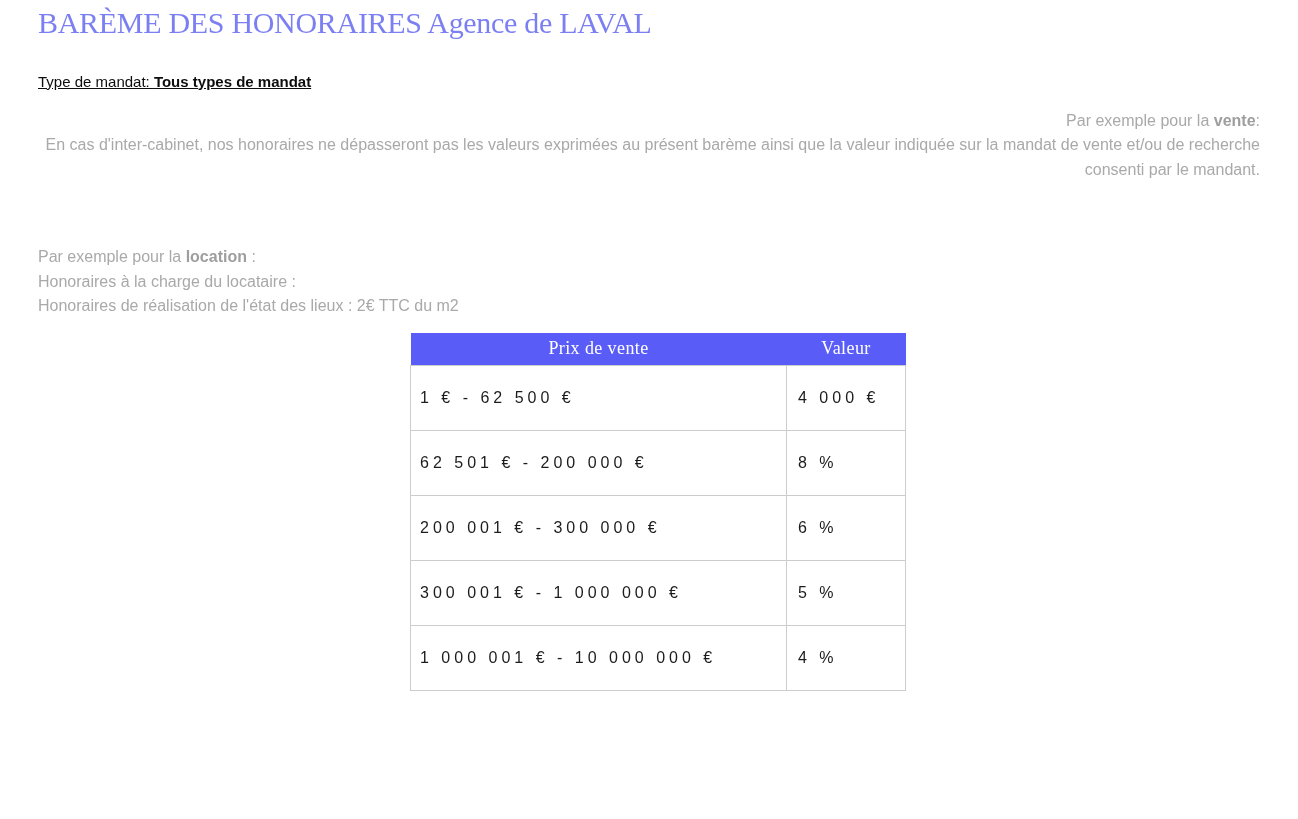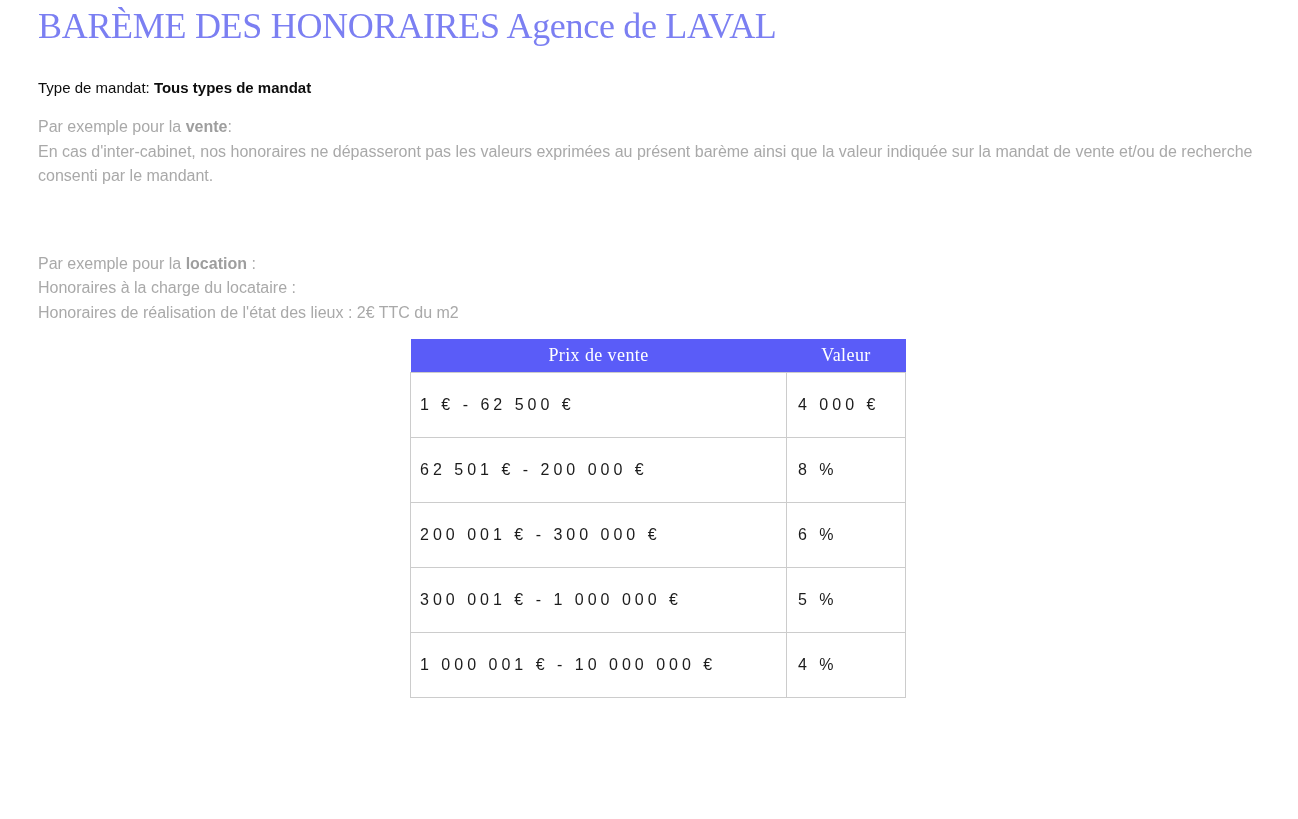--- a/index.html
+++ b/index.html
@@ -8,43 +8,44 @@
     background: #ffffff;
     font-family: "Liberation Sans", sans-serif;
     overflow: hidden;
   }
   .content { padding: 0 38px; }
 
   .page-title {
     padding-top: 6px;
     font-family: "Liberation Serif", serif;
     font-weight: 500;
-    font-size: 36px;
+    font-size: 30px;
     line-height: 1.15;
     color: #7b7ff2;
     letter-spacing: -0.3px;
     white-space: nowrap;
   }
 
   .mandate-line {
     margin-top: 31px;
     font-size: 15px;
     color: #0d0d0d;
     line-height: 20px;
+    text-decoration: underline;
   }
   .mandate-line b { font-weight: bold; }
 
   .gray-para {
     color: #a9a9a9;
     font-size: 16px;
     line-height: 24.5px;
     max-width: 1222px;
   }
   .gray-para b { font-weight: bold; color: #9e9e9e; }
-  .para-vente { margin-top: 17px; }
+  .para-vente { margin-top: 17px; text-align: right; }
   .para-location { margin-top: 63px; }
 
   .table-wrap { margin-top: 14px; margin-left: 372px; width: 495px; }
   table.fees {
     border-collapse: collapse;
     table-layout: fixed;
     width: 495px;
     background: #ffffff;
     border-radius: 7px;
   }

